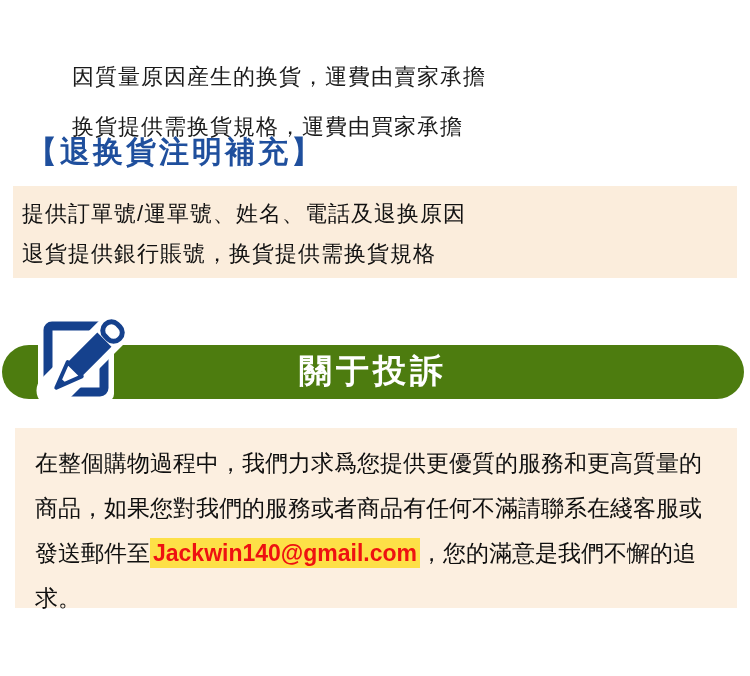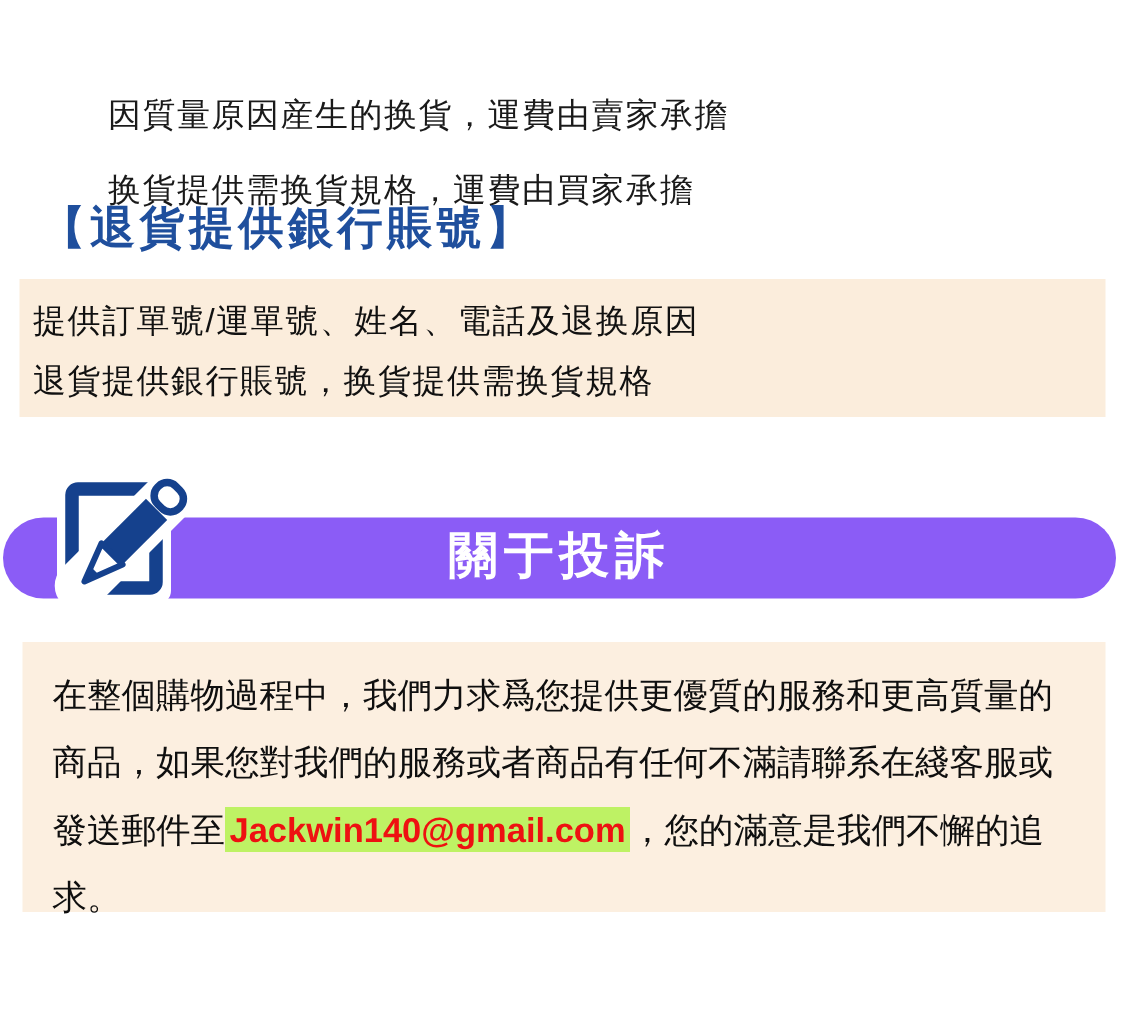--- a/index.html
+++ b/index.html
@@ -50,21 +50,21 @@
     letter-spacing: 1px;
     white-space: nowrap;
   }
 
   .banner {
     position: absolute;
     left: 2px;
     top: 345px;
     width: 742px;
     height: 54px;
-    background: #8b5cf6;
+    background: #4d7c0f;
     border-radius: 27px;
   }
   .banner-title {
     position: absolute;
     left: 0; right: 0;
     top: 50%;
     transform: translateY(-52%);
     text-align: center;
     color: #ffffff;
     font-size: 33px;
@@ -90,33 +90,33 @@
     padding: 13px 20px 0 20px;
     font-size: 23px;
     line-height: 45px;
     color: #0f0f0f;
   }
   .box2 p { margin: 0; }
   .email {
     color: #ee1111;
     font-weight: bold;
     font-size: 23px;
-    background: #bef264;
+    background: #fde047;
     padding: 2px 3px;
   }
 </style>
 </head>
 <body>
 
 <div class="page">
 
   <div class="intro-line line1">因質量原因産生的换貨，運費由賣家承擔</div>
   <div class="intro-line line2">换貨提供需换貨規格，運費由買家承擔</div>
 
-  <h2 class="section-heading">【退貨提供銀行賬號】</h2>
+  <h2 class="section-heading">【退换貨注明補充】</h2>
 
   <div class="cream-box box1">
     <div>提供訂單號/運單號、姓名、電話及退换原因</div>
     <div>退貨提供銀行賬號，换貨提供需换貨規格</div>
   </div>
 
   <div class="banner">
     <span class="banner-title">關于投訴</span>
   </div>
 

